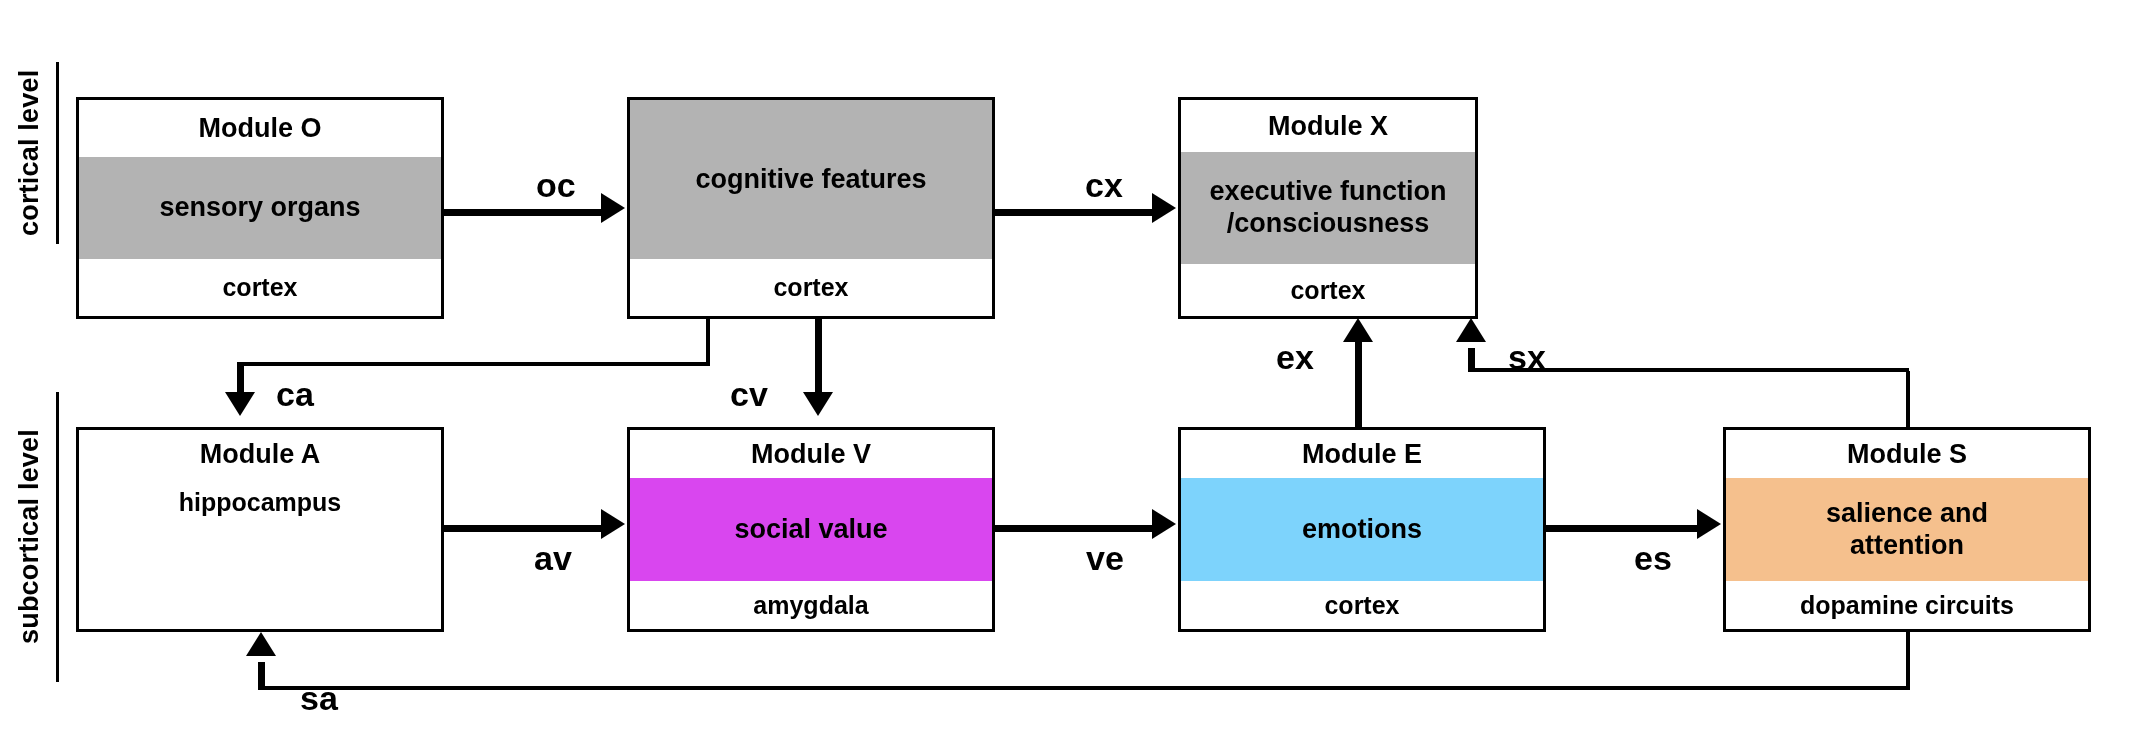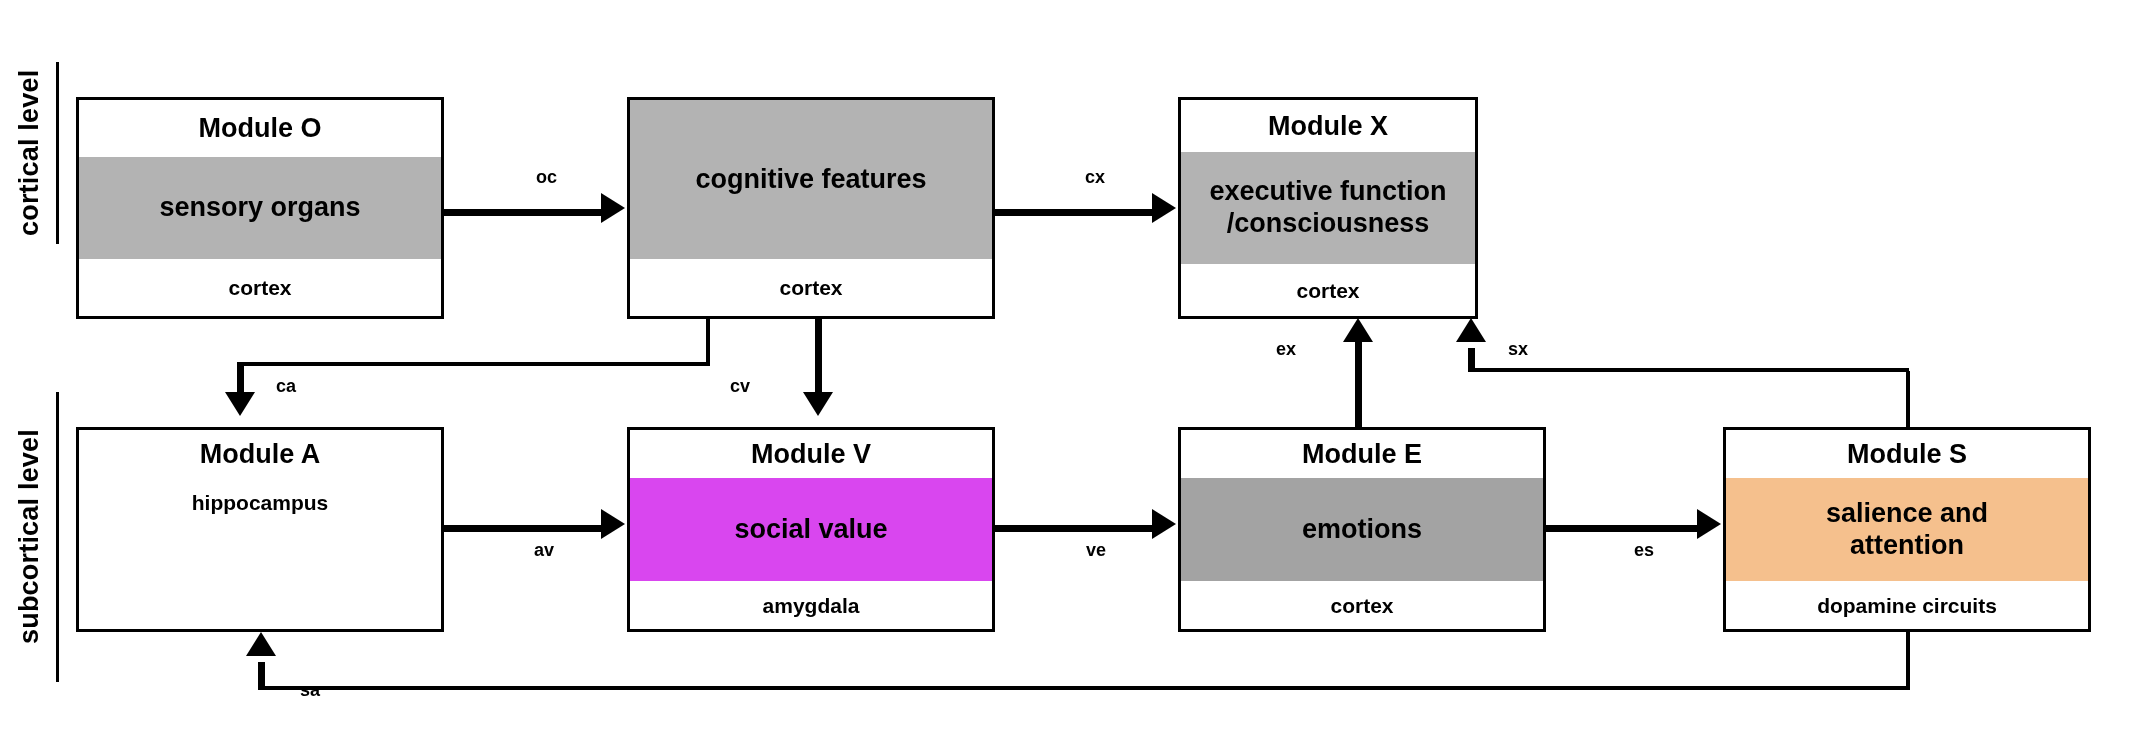--- a/index.html
+++ b/index.html
@@ -45,40 +45,40 @@
     flex:1 1 auto;
     font-size:27px;
     font-weight:700;
     line-height:1.18;
     display:flex;align-items:center;justify-content:center;
     padding:0 6px;
     white-space:pre-line;
   }
   .m-foot{
     flex:0 0 auto;
-    font-size:21px;
+    font-size:25px;
     font-weight:700;
     line-height:1;
     display:flex;align-items:center;justify-content:center;
     padding:0 12px;
     background:#fff;
   }
 
   
   .hline{position:absolute;background:#000;height:7px;}
   .vline{position:absolute;background:#000;width:7px;}
   .hline-thin{position:absolute;background:#000;height:4px;}
   .vline-thin{position:absolute;background:#000;width:4px;}
   .ah-r{position:absolute;width:0;height:0;border-top:15px solid transparent;border-bottom:15px solid transparent;border-left:24px solid #000;}
   .ah-d{position:absolute;width:0;height:0;border-left:15px solid transparent;border-right:15px solid transparent;border-top:24px solid #000;}
   .ah-u{position:absolute;width:0;height:0;border-left:15px solid transparent;border-right:15px solid transparent;border-bottom:24px solid #000;}
 
   .elabel{
     position:absolute;
-    font-size:18px;
+    font-size:34px;
     font-weight:700;
     color:#000;
     line-height:1;
     white-space:nowrap;
   }
 </style>
 </head>
 <body>
 
 <div id="stage">
@@ -113,21 +113,21 @@
   </div>
 
   <div class="module" style="left:627px;top:427px;width:368px;height:205px;">
     <div class="m-title" style="height:48px;">Module V</div>
     <div class="m-body" style="background:#d946ef;text-align:center;">social value</div>
     <div class="m-foot" style="height:48px;">amygdala</div>
   </div>
 
   <div class="module" style="left:1178px;top:427px;width:368px;height:205px;">
     <div class="m-title" style="height:48px;">Module E</div>
-    <div class="m-body" style="background:#a3a3a3;">emotions</div>
+    <div class="m-body" style="background:#7dd3fc;">emotions</div>
     <div class="m-foot" style="height:48px;">cortex</div>
   </div>
 
   <div class="module" style="left:1723px;top:427px;width:368px;height:205px;">
     <div class="m-title" style="height:48px;">Module S</div>
     <div class="m-body" style="background:#f5c08d;">salience and
 attention</div>
     <div class="m-foot" style="height:48px;">dopamine circuits</div>
   </div>
 

